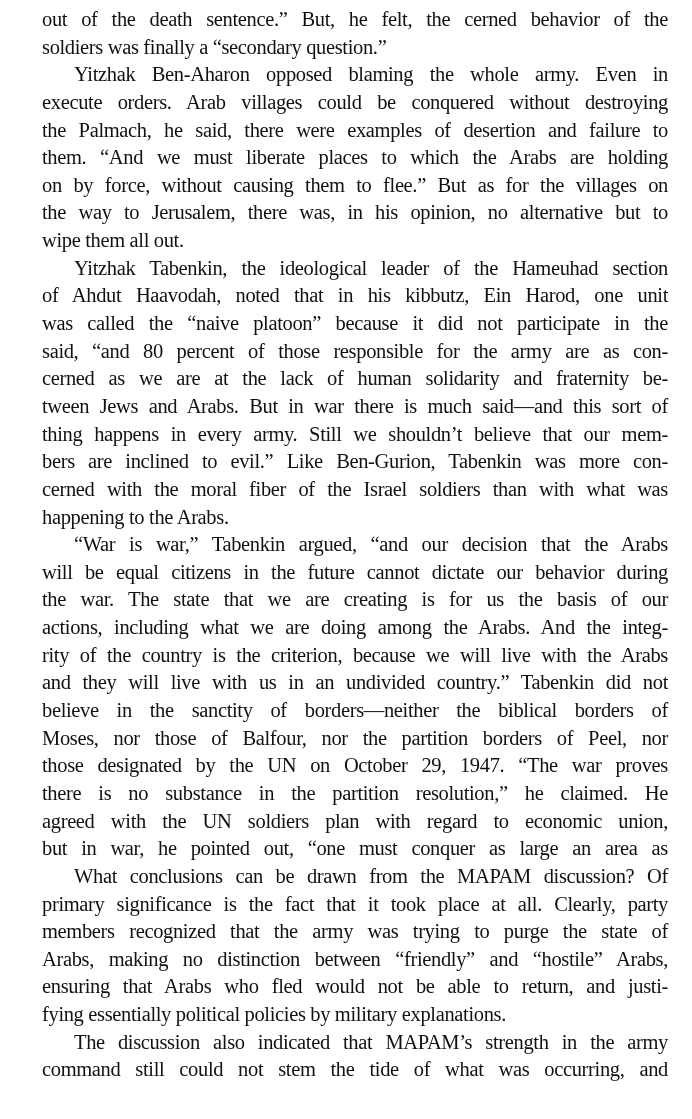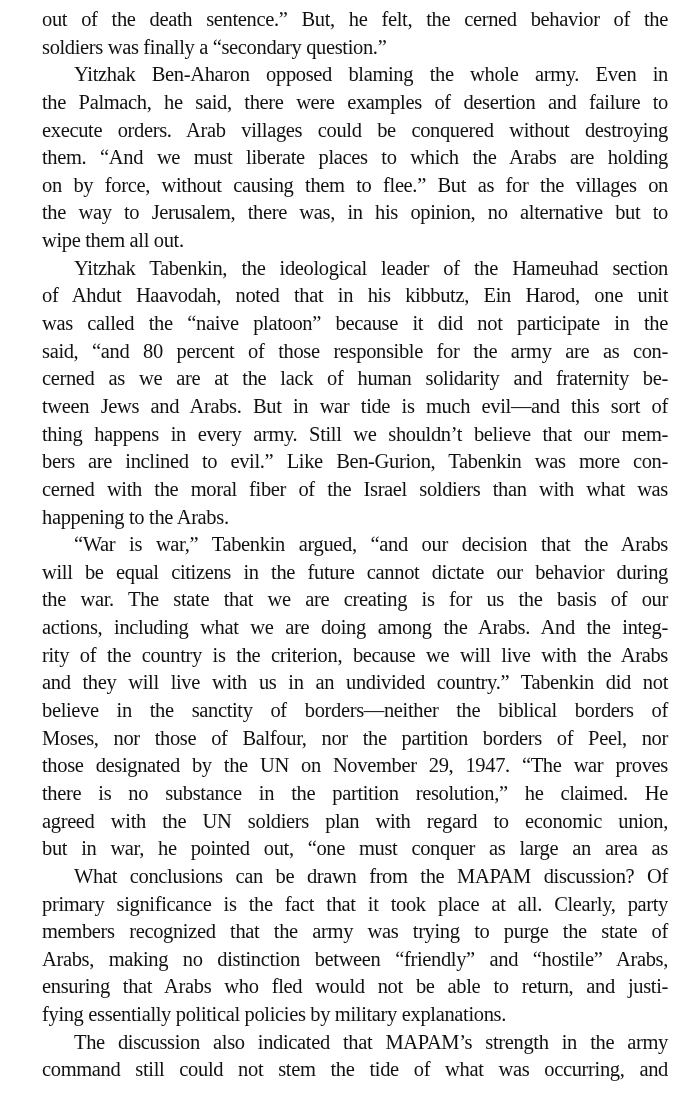--- a/index.html
+++ b/index.html
@@ -45,51 +45,51 @@
 
 <div class="page">
 
   <div>
     <span class="line">out of the death sentence.” But, he felt, the cerned behavior of the</span>
     <span class="line last">soldiers was finally a “secondary question.”</span>
   </div>
 
   <div>
     <span class="line indent">Yitzhak Ben-Aharon opposed blaming the whole army. Even in</span>
+    <span class="line">execute orders. Arab villages could be conquered without destroying</span>
     <span class="line">the Palmach, he said, there were examples of desertion and failure to</span>
-    <span class="line">execute orders. Arab villages could be conquered without destroying</span>
     <span class="line">them. “And we must liberate places to which the Arabs are holding</span>
     <span class="line">on by force, without causing them to flee.” But as for the villages on</span>
     <span class="line">the way to Jerusalem, there was, in his opinion, no alternative but to</span>
     <span class="line last">wipe them all out.</span>
   </div>
 
   <div>
     <span class="line indent">Yitzhak Tabenkin, the ideological leader of the Hameuhad section</span>
     <span class="line">of Ahdut Haavodah, noted that in his kibbutz, Ein Harod, one unit</span>
     <span class="line">was called the “naive platoon” because it did not participate in the</span>
     <span class="line">said, “and 80 percent of those responsible for the army are as con-</span>
     <span class="line">cerned as we are at the lack of human solidarity and fraternity be-</span>
-    <span class="line">tween Jews and Arabs. But in war tide is much evil—and this sort of</span>
+    <span class="line">tween Jews and Arabs. But in war there is much said—and this sort of</span>
     <span class="line">thing happens in every army. Still we shouldn’t believe that our mem-</span>
     <span class="line">bers are inclined to evil.” Like Ben-Gurion, Tabenkin was more con-</span>
     <span class="line">cerned with the moral fiber of the Israel soldiers than with what was</span>
     <span class="line last">happening to the Arabs.</span>
   </div>
 
   <div>
     <span class="line indent">“War is war,” Tabenkin argued, “and our decision that the Arabs</span>
     <span class="line">will be equal citizens in the future cannot dictate our behavior during</span>
     <span class="line">the war. The state that we are creating is for us the basis of our</span>
     <span class="line">actions, including what we are doing among the Arabs. And the integ-</span>
     <span class="line">rity of the country is the criterion, because we will live with the Arabs</span>
     <span class="line">and they will live with us in an undivided country.” Tabenkin did not</span>
     <span class="line">believe in the sanctity of borders—neither the biblical borders of</span>
     <span class="line">Moses, nor those of Balfour, nor the partition borders of Peel, nor</span>
-    <span class="line">those designated by the UN on November 29, 1947. “The war proves</span>
+    <span class="line">those designated by the UN on October 29, 1947. “The war proves</span>
     <span class="line">there is no substance in the partition resolution,” he claimed. He</span>
     <span class="line">agreed with the UN soldiers plan with regard to economic union,</span>
     <span class="line">but in war, he pointed out, “one must conquer as large an area as</span>
   </div>
 
   <div>
     <span class="line indent">What conclusions can be drawn from the MAPAM discussion? Of</span>
     <span class="line">primary significance is the fact that it took place at all. Clearly, party</span>
     <span class="line">members recognized that the army was trying to purge the state of</span>
     <span class="line">Arabs, making no distinction between “friendly” and “hostile” Arabs,</span>

